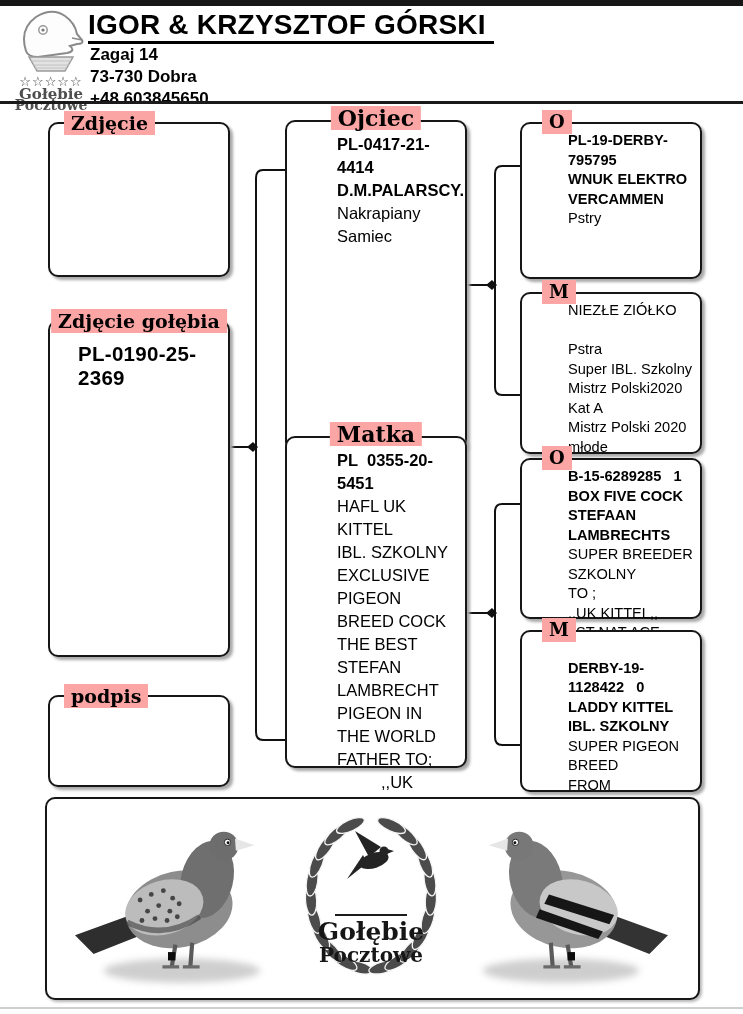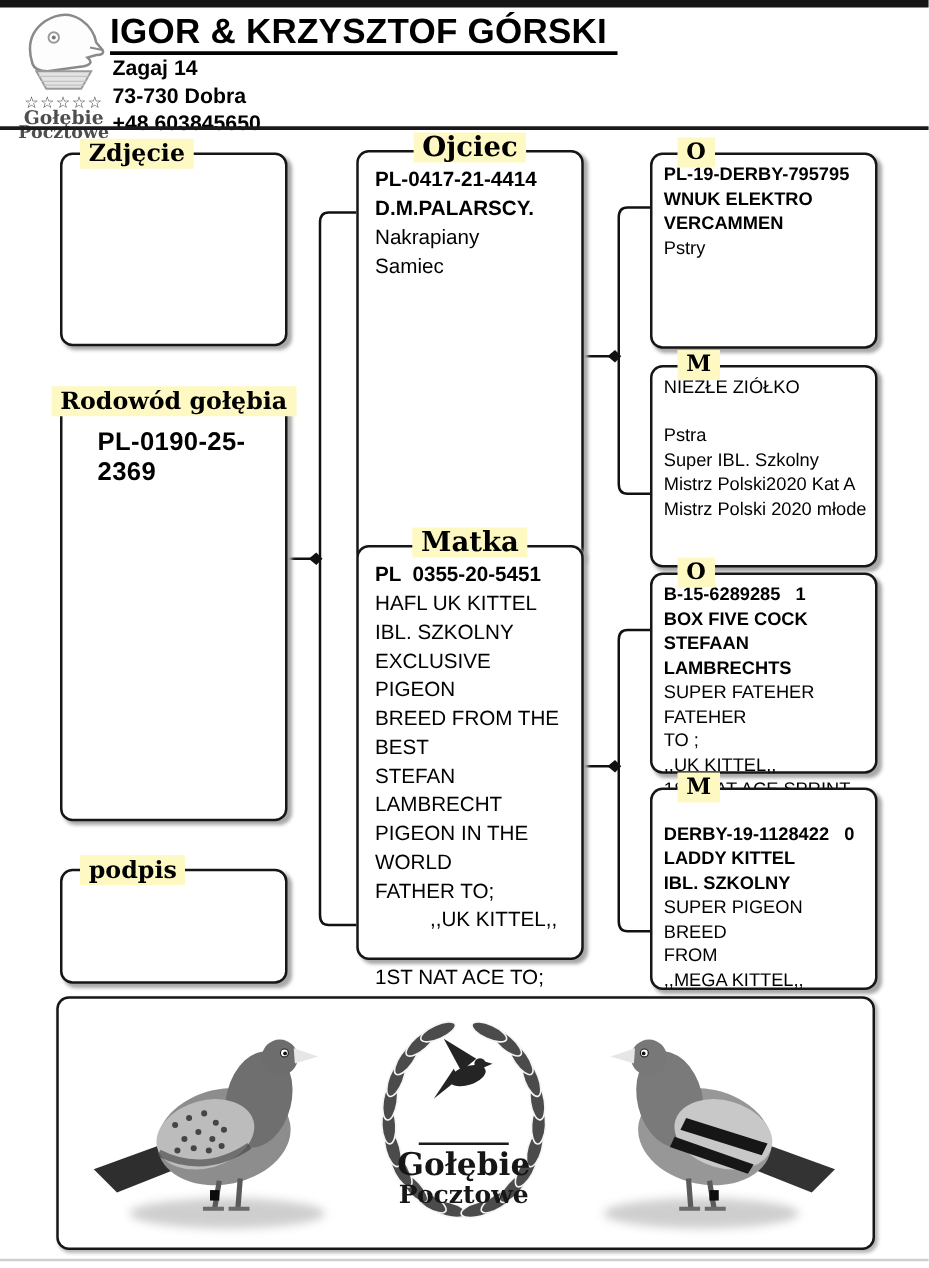--- a/index.html
+++ b/index.html
@@ -20,31 +20,31 @@
     font-size:28px;font-weight:bold;letter-spacing:.2px;line-height:30px;
     border-bottom:3px solid #000;padding:0 8px 1px 0;white-space:nowrap;
   }
   .addr{position:absolute;left:90px;top:44px;font-size:17px;font-weight:bold;line-height:22px;}
 
   .fbox{
     position:absolute;border:2px solid #161616;border-radius:10px;background:#fff;
     box-shadow:3px 3px 3px #a8a8a8;
   }
   .legend{
-    position:absolute;top:-13px;background:#fef9c3;padding:0 7px;
+    position:absolute;top:-13px;background:#fca5a5;padding:0 7px;
     font-family:"DejaVu Serif",serif;font-weight:bold;font-size:19px;line-height:24px;white-space:nowrap;
   }
   .legend.center{left:50%;transform:translateX(-50%);text-align:center;}
   .legend.left{left:14px;}
   .legend.big{font-size:22px;top:-16px;}
   .gp .legend{font-size:18px;left:20px;top:-14px;}
 
   .lines{padding:11px 6px 0 13px;font-size:16.5px;line-height:23px;}
   .gp .lines{padding:7px 5px 0 9px;font-size:14.6px;line-height:19.5px;}
-  .ln{white-space:pre-wrap;min-height:1em;}
+  .ln{white-space:pre-wrap;min-height:1em;margin-left:37px;}
   .ln.b{font-weight:bold;}
   .ln.ind{padding-left:44px;}
   .ring{padding:20px 0 0 12px;font-size:20.5px;font-weight:bold;letter-spacing:.3px;margin-left:16px;}
 
   .overlay{position:absolute;left:0;top:0;pointer-events:none;}
   .conn{stroke:#111;stroke-width:2;fill:none;}
 
   .footer-box{
     position:absolute;left:45px;top:797px;width:651px;height:199px;
     border:2px solid #161616;border-radius:10px;background:#fff;overflow:hidden;
@@ -93,21 +93,21 @@
   <path class="conn" d="M520 504 H502 Q495 504 495 512 V737 Q495 745 502 745 H520"></path>
   <path class="conn" d="M467 613 H489"></path>
   <polygon points="486,613 492,608 497,613 492,618" fill="#111"></polygon>
 </svg>
 
 <div class="fbox" style="left:48px;top:122px;width:178px;height:151px">
   <span class="legend left">Zdjęcie</span>
 </div>
 
 <div class="fbox" style="left:48px;top:320px;width:178px;height:333px">
-  <span class="legend center">Rodowód gołębia</span>
+  <span class="legend center">Zdjęcie gołębia</span>
   <div class="ring">PL-0190-25-2369</div>
 </div>
 
 <div class="fbox" style="left:48px;top:695px;width:178px;height:88px">
   <span class="legend left">podpis</span>
 </div>
 
 <div class="fbox" style="left:285px;top:120px;width:178px;height:328px">
   <span class="legend center big">Ojciec</span>
   <div class="lines">
@@ -118,21 +118,21 @@
     </div>
 </div>
 
 <div class="fbox" style="left:285px;top:436px;width:178px;height:328px">
   <span class="legend center big">Matka</span>
   <div class="lines">
       <div class="ln b">PL  0355-20-5451</div>
       <div class="ln">HAFL UK KITTEL</div>
       <div class="ln">IBL. SZKOLNY</div>
       <div class="ln">EXCLUSIVE PIGEON</div>
-      <div class="ln">BREED FROM THE BEST</div>
+      <div class="ln">BREED COCK THE BEST</div>
       <div class="ln">STEFAN LAMBRECHT</div>
       <div class="ln">PIGEON IN THE WORLD</div>
       <div class="ln">FATHER TO;</div>
       <div class="ln ind">,,UK KITTEL,,</div>
       <div class="ln">&nbsp;</div>
       <div class="ln">1ST NAT ACE TO;</div>
       <div class="ln">PIGEON IN UK 2019</div>
     </div>
 </div>
 
@@ -157,21 +157,21 @@
       <div class="ln">Mistrz Polski 2020 młode</div>
     </div>
 </div>
 
 <div class="fbox gp" style="left:520px;top:458px;width:178px;height:157px">
   <span class="legend">O</span>
   <div class="lines">
       <div class="ln b">B-15-6289285   1</div>
       <div class="ln b">BOX FIVE COCK</div>
       <div class="ln b">STEFAAN LAMBRECHTS</div>
-      <div class="ln">SUPER FATEHER FATEHER</div>
+      <div class="ln">SUPER BREEDER SZKOLNY</div>
       <div class="ln">TO ;</div>
       <div class="ln">,,UK KITTEL,,</div>
       <div class="ln">1ST NAT ACE SPRINT</div>
       <div class="ln">PIGEON IN UK 2019</div>
     </div>
 </div>
 
 <div class="fbox gp" style="left:520px;top:630px;width:178px;height:158px">
   <span class="legend">M</span>
   <div class="lines">

